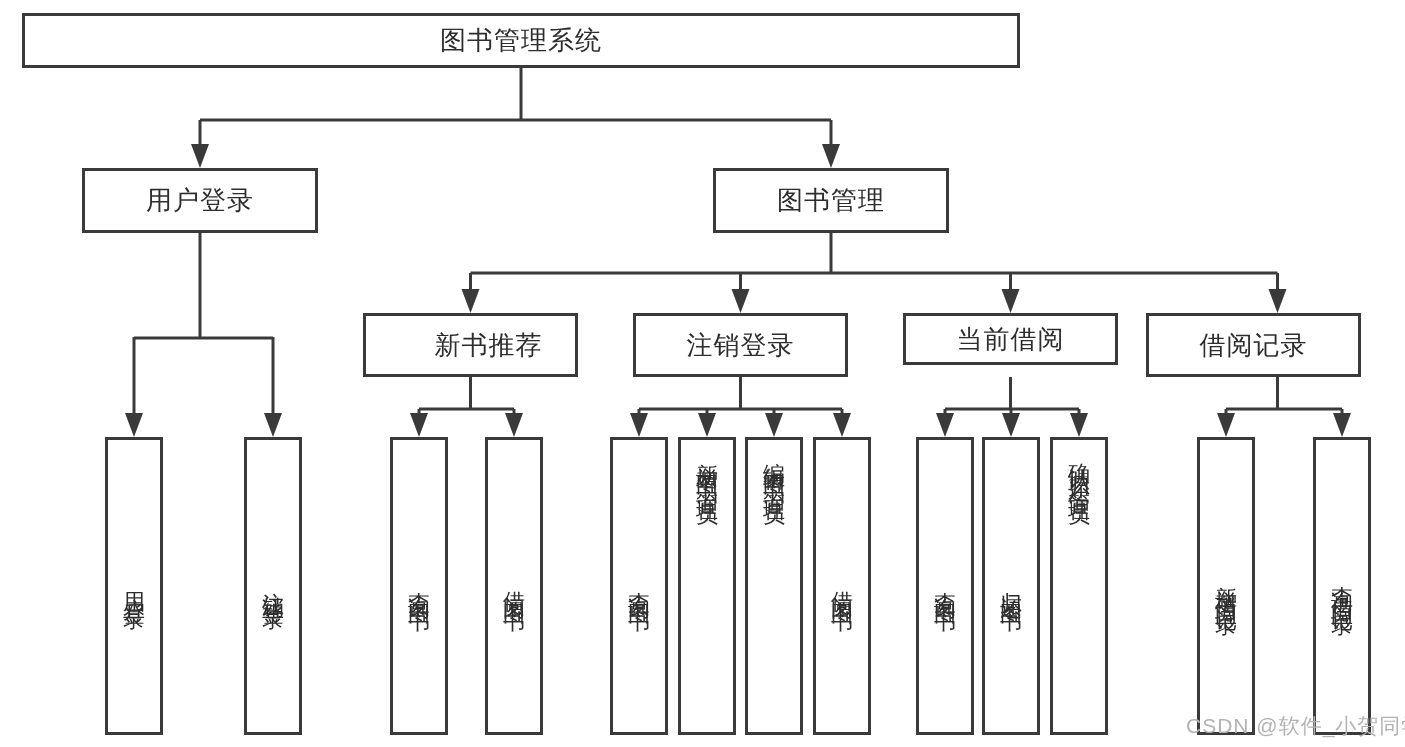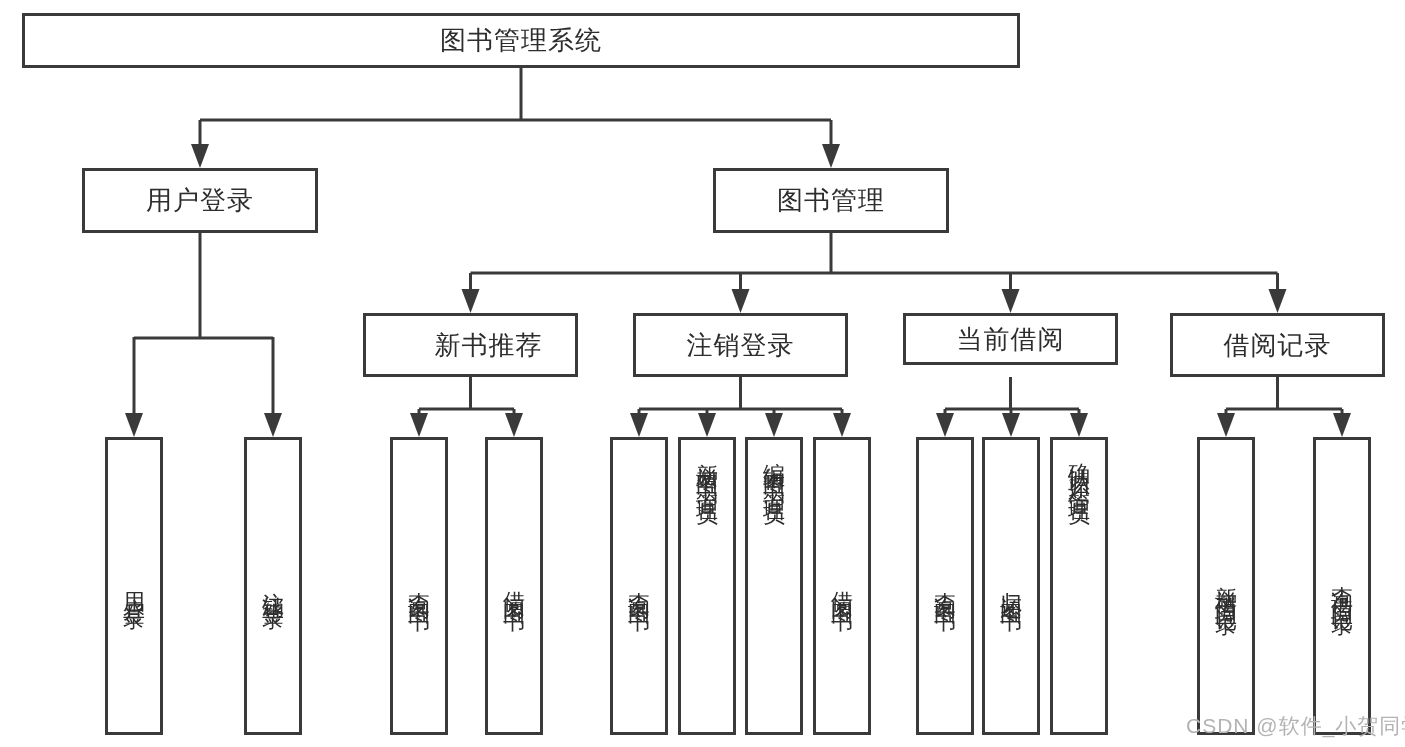--- a/index.html
+++ b/index.html
@@ -105,21 +105,21 @@
 
   <div class="hbox" style="left:363px;top:313px;width:215px;height:64px;padding-left:36px;">
     <span>新书推荐</span>
   </div>
   <div class="hbox" style="left:633px;top:313px;width:215px;height:64px;">
     <span>注销登录</span>
   </div>
   <div class="hbox" style="left:903px;top:313px;width:215px;height:52px;">
     <span>当前借阅</span>
   </div>
-  <div class="hbox" style="left:1170px;top:313px;width:215px;height:64px;">
+  <div class="hbox" style="left:1146px;top:313px;width:215px;height:64px;">
     <span>借阅记录</span>
   </div>
 
   <div class="vbox" style="left:105px;">
     <span class="vtext">用户登录</span>
   </div>
   <div class="vbox" style="left:244px;">
     <span class="vtext">注销登录</span>
   </div>
 

